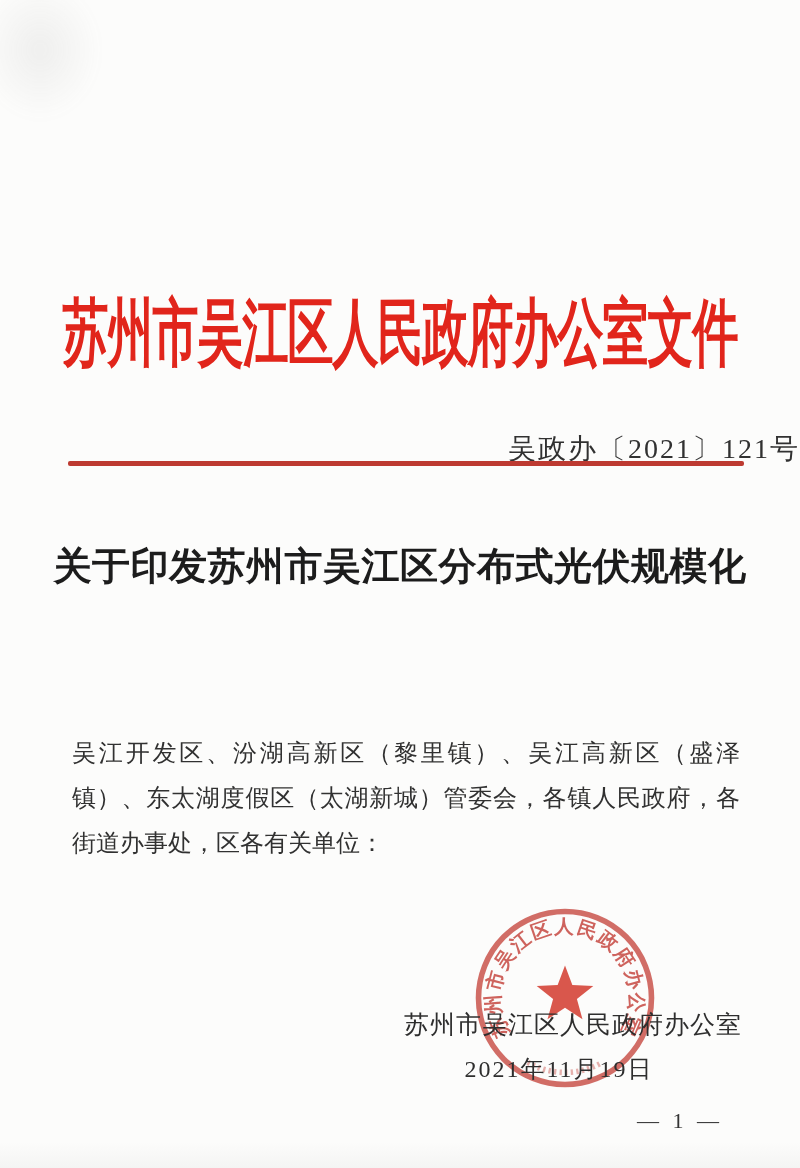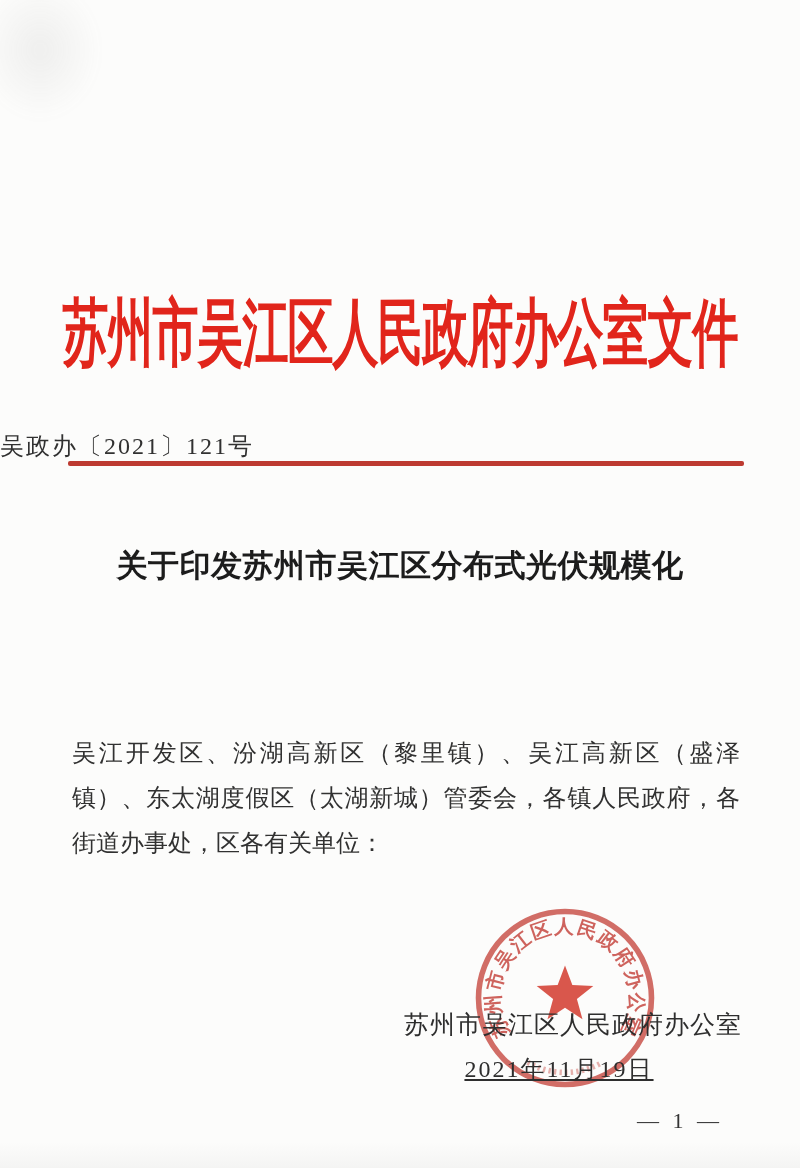--- a/index.html
+++ b/index.html
@@ -36,31 +36,31 @@
     position:absolute;left:0;top:288px;width:100%;height:92px;
     line-height:92px;text-align:center;
     font-size:46px;font-weight:bold;letter-spacing:-1px;
     color:var(--header-red);
     transform:scaleY(1.6);
     transform-origin:50% 50%;
     white-space:nowrap;
   }
   .doc-number{
     position:absolute;left:0;top:430px;width:100%;
-    text-align:left;font-size:24px;letter-spacing:2px;
+    text-align:right;font-size:28px;letter-spacing:2px;
     color:var(--text-black);
   }
   .red-divider{
     position:absolute;left:68px;top:461px;width:676px;height:5px;
     background:var(--divider-red);
     border-radius:2px;
   }
   .doc-title{
     position:absolute;left:0;top:538px;width:100%;
-    text-align:center;font-weight:bold;font-size:31px;line-height:56px;
+    text-align:center;font-weight:bold;font-size:38px;line-height:56px;
     color:#1c1c1c;letter-spacing:0.5px;
   }
   .body-text{
     position:absolute;left:72px;top:731px;width:668px;
     font-size:24px;line-height:45px;color:var(--text-black);
     text-align:justify;text-justify:inter-character;
     letter-spacing:0px;
   }
   .body-text p.indent{ text-indent:2em; }
 
@@ -75,21 +75,20 @@
 
   .signature{
     position:absolute;left:404px;top:1008px;width:322px;
     text-align:center;font-size:25px;letter-spacing:1px;color:#2e2e2e;
     white-space:nowrap;
   }
   .sign-date{
     position:absolute;left:398px;top:1053px;width:322px;
     text-align:center;font-size:24px;letter-spacing:2px;color:#2e2e2e;
     white-space:nowrap;
-    text-decoration:underline;
   }
   .page-number{
     position:absolute;left:600px;top:1108px;width:160px;
     text-align:center;font-size:22px;color:#333;letter-spacing:4px;
     white-space:nowrap;
   }
 </style>
 </head>
 <body>
 

